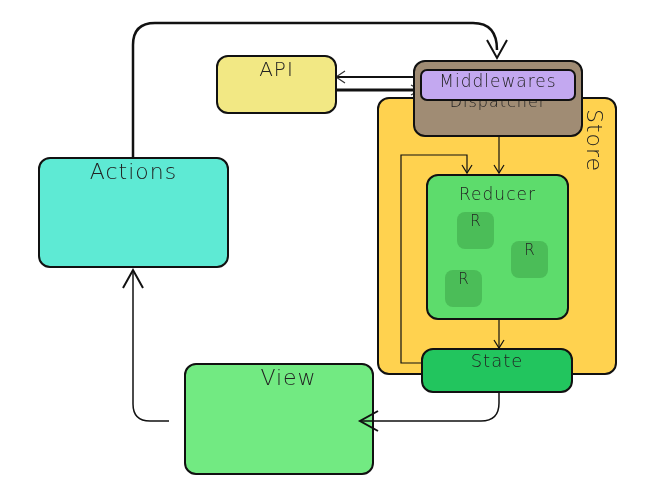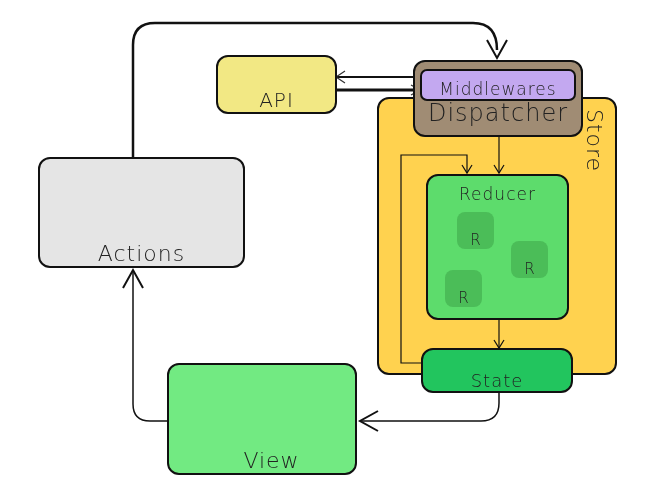--- a/index.html
+++ b/index.html
@@ -1,17 +1,17 @@
 <!DOCTYPE html>
 <html><head>
 <meta charset="utf-8">
 <style>
   html,body{margin:0;padding:0;background:#fff;}
   body{width:650px;height:488px;position:relative;overflow:hidden;font-family:"DejaVu Sans",sans-serif;}
-  .box{position:absolute;box-sizing:border-box;border:2px solid #111;border-radius:12px;display:flex;align-items:flex-end;justify-content:center;color:#222;}
+  .box{position:absolute;box-sizing:border-box;border:2px solid #111;border-radius:12px;display:flex;align-items:flex-start;justify-content:center;color:#222;}
   .lbl{font-weight:200;letter-spacing:1px;}
   svg{position:absolute;left:0;top:0;}
 </style>
 </head>
 <body>
 
 <svg width="650" height="488">
   <defs>
     <marker id="ah" viewBox="0 0 10 10" refX="9" refY="5" markerWidth="8" markerHeight="8" orient="auto">
       <path d="M0,0 L10,5 L0,10" fill="none" stroke="#111" stroke-width="1.5"></path>
@@ -38,21 +38,21 @@
   <path d="M494,165 L499,173 L504,165" fill="none" stroke="#111" stroke-width="1.2"></path>
 
   <path d="M421,363 L401,363 L401,155 L467,155 L467,173" fill="none" stroke="#111" stroke-width="1.2"></path>
   <path d="M462,165 L467,173 L472,165" fill="none" stroke="#111" stroke-width="1.2"></path>
 
   <line x1="499" y1="319" x2="499" y2="348" stroke="#111" stroke-width="1.2"></line>
   <path d="M494,340 L499,348 L504,340" fill="none" stroke="#111" stroke-width="1.2"></path>
 </svg>
 
 <div class="box" style="left:413px;top:60px;width:170px;height:77px;background:#a08c74;align-items:flex-end;">
-  <span class="lbl" style="font-size:24px;margin-bottom:8px;">Dispatcher</span>
+  <span class="lbl" style="font-size:16px;margin-bottom:24px;">Dispatcher</span>
 </div>
 <div class="box" style="left:420px;top:69px;width:156px;height:32px;background:#c3a8f0;border-radius:7px;">
   <span class="lbl" style="font-size:17px;">Middlewares</span>
 </div>
 
 <div class="box" style="left:216px;top:55px;width:121px;height:59px;background:#f2e884;">
   <span class="lbl" style="font-size:20px;">API</span>
 </div>
 
 <div class="box" style="left:426px;top:174px;width:143px;height:146px;background:#5ddc6c;align-items:flex-start;">
@@ -65,25 +65,25 @@
   <span style="font-size:15px;font-weight:200;">R</span>
 </div>
 <div class="box" style="left:445px;top:270px;width:37px;height:37px;background:#4bbd58;border:none;border-radius:8px;">
   <span style="font-size:15px;font-weight:200;">R</span>
 </div>
 
 <div class="box" style="left:421px;top:348px;width:152px;height:45px;background:#22c55e;">
   <span class="lbl" style="font-size:18px;">State</span>
 </div>
 
-<div class="box" style="left:38px;top:157px;width:207px;height:111px;background:#e5e5e5;">
+<div class="box" style="left:38px;top:157px;width:191px;height:111px;background:#5eead4;">
   <span class="lbl" style="font-size:22px;">Actions</span>
 </div>
 
-<div class="box" style="left:167px;top:363px;width:190px;height:112px;background:#72ea82;padding-left:19px;">
+<div class="box" style="left:184px;top:363px;width:190px;height:112px;background:#72ea82;padding-left:19px;">
   <span class="lbl" style="font-size:22px;">View</span>
 </div>
 
 <svg width="650" height="488">
 
   <path d="M499,393 L499,403 Q499,421 481,421 L360,421" fill="none" stroke="#111" stroke-width="1.5"></path>
   <path d="M378,411 L360,421 L378,431" fill="none" stroke="#111" stroke-width="2"></path>
 
   <path d="M169,421 L150,421 Q133,421 133,404 L133,270" fill="none" stroke="#111" stroke-width="1.5"></path>
   <path d="M123,288 L133,270 L143,288" fill="none" stroke="#111" stroke-width="2"></path>

